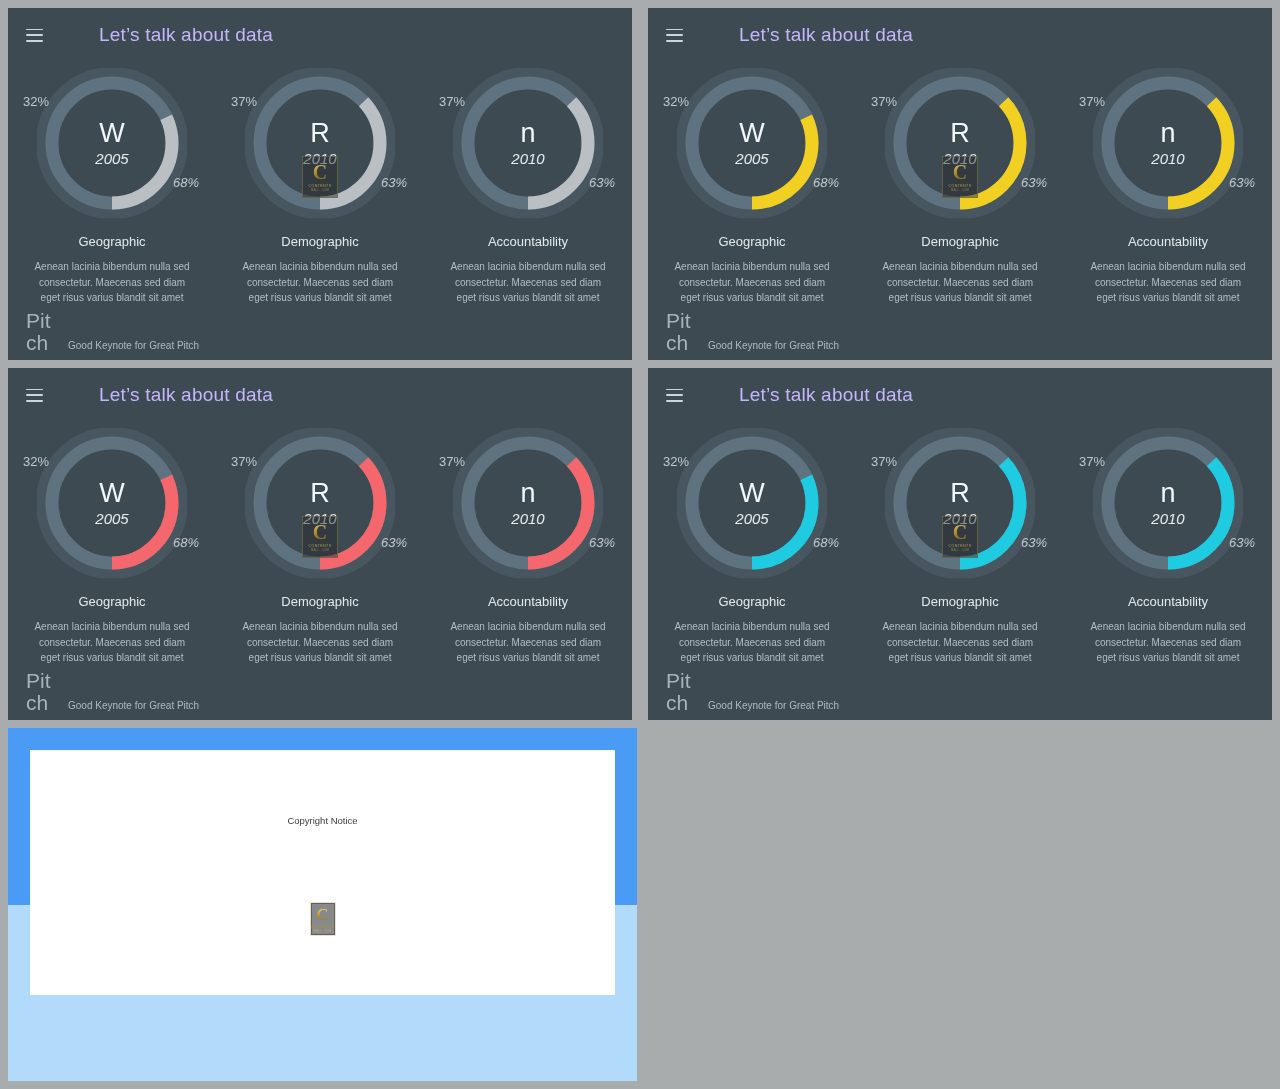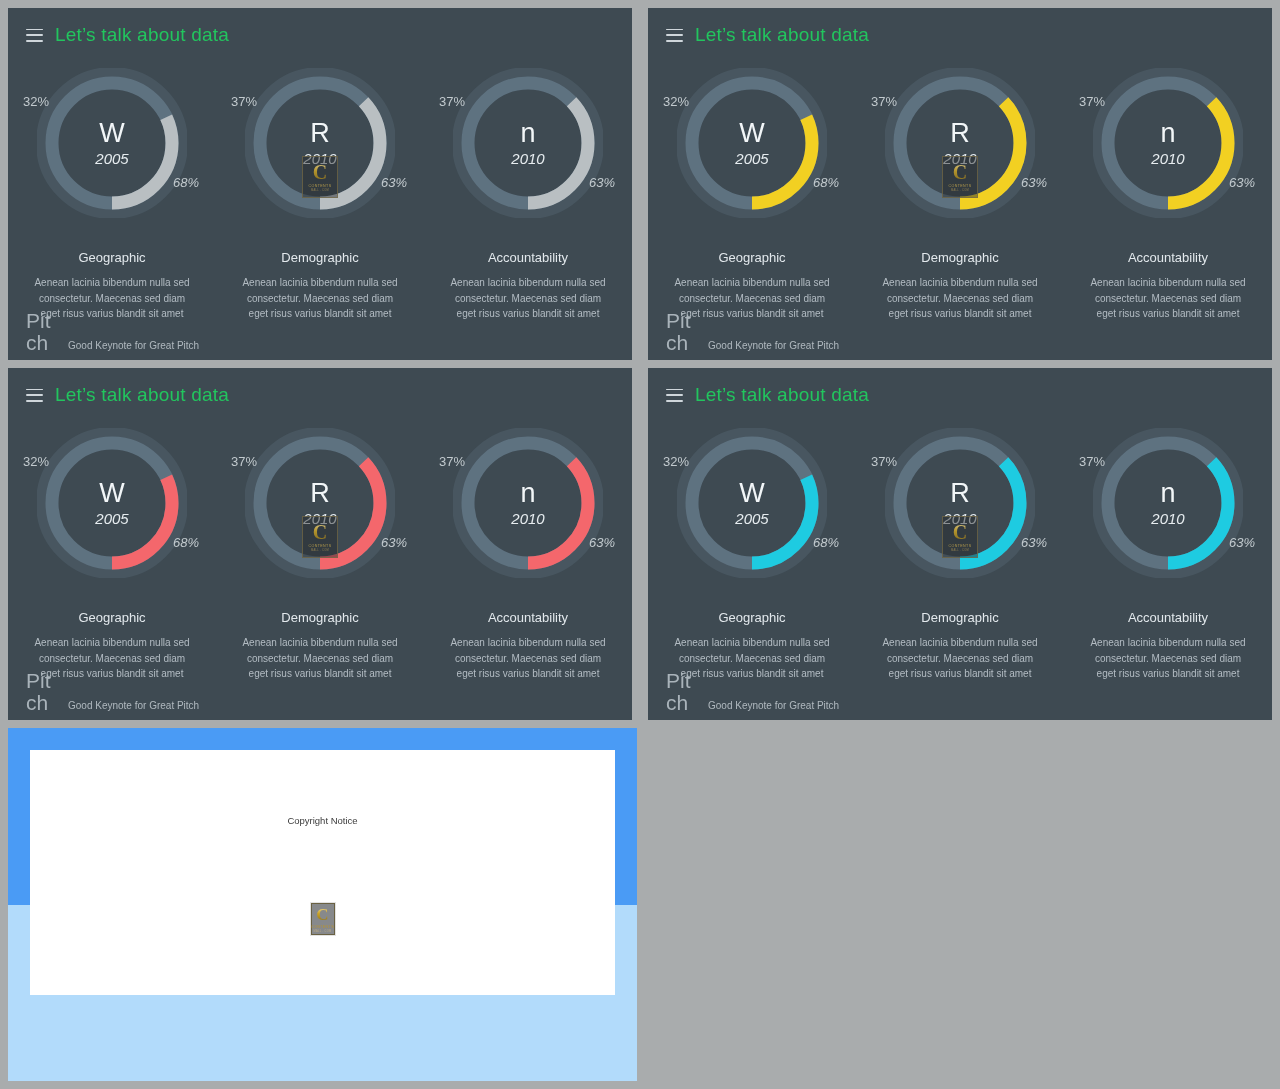--- a/index.html
+++ b/index.html
@@ -24,22 +24,23 @@
 
   
   .slide-header {
     position: absolute; left: 18px; top: 16px;
     display: flex; align-items: center; gap: 12px;
   }
   .hamburger { width: 17px; height: 13px; display: flex; flex-direction: column;
     justify-content: space-between; cursor: pointer; }
   .hamburger i { display: block; height: 1.5px; width: 100%; background: #cfd6db; border-radius: 1px; }
   .slide-title {
-    font-size: 19px; color: #22c55e; font-weight: 400; letter-spacing: .2px;
+    font-size: 19px; color: #c4b5fd; font-weight: 400; letter-spacing: .2px;
     white-space: nowrap;
+    margin-left: 44px;
   }
 
   
   .donut-row {
     position: absolute; left: 0; top: 60px; width: 100%;
     display: flex; justify-content: space-around; align-items: flex-start;
   }
   .donut-col { width: 186px; display: flex; flex-direction: column; align-items: center; position: relative; }
 
   .donut-wrap { position: relative; width: 150px; height: 150px; }
@@ -52,21 +53,21 @@
   .donut-letter { font-size: 27px; color: #f2f6f8; font-weight: 400; line-height: 1.1; }
   .donut-year { font-size: 15px; color: #e6ecef; font-weight: 400; margin-top: 2px; font-style: italic; }
 
   .pct {
     position: absolute; font-size: 13px; color: #c2cace; white-space: nowrap;
   }
   .pct.left  { left: -14px;  top: 26px; }
   .pct.right { right: -12px; bottom: 28px; font-style: italic; }
 
   .donut-heading {
-    margin-top: 32px; font-size: 13px; color: #e2e8ec; font-weight: 400;
+    margin-top: 16px; font-size: 13px; color: #e2e8ec; font-weight: 400;
   }
   .donut-body {
     margin-top: 10px; width: 156px; text-align: center;
     font-size: 10px; line-height: 1.55; color: #b3bcc3;
   }
 
   
   .watermark {
     position: absolute; left: 50%; top: 88px; transform: translateX(-50%);
     width: 36px; height: 42px; opacity: .85; pointer-events: none;

